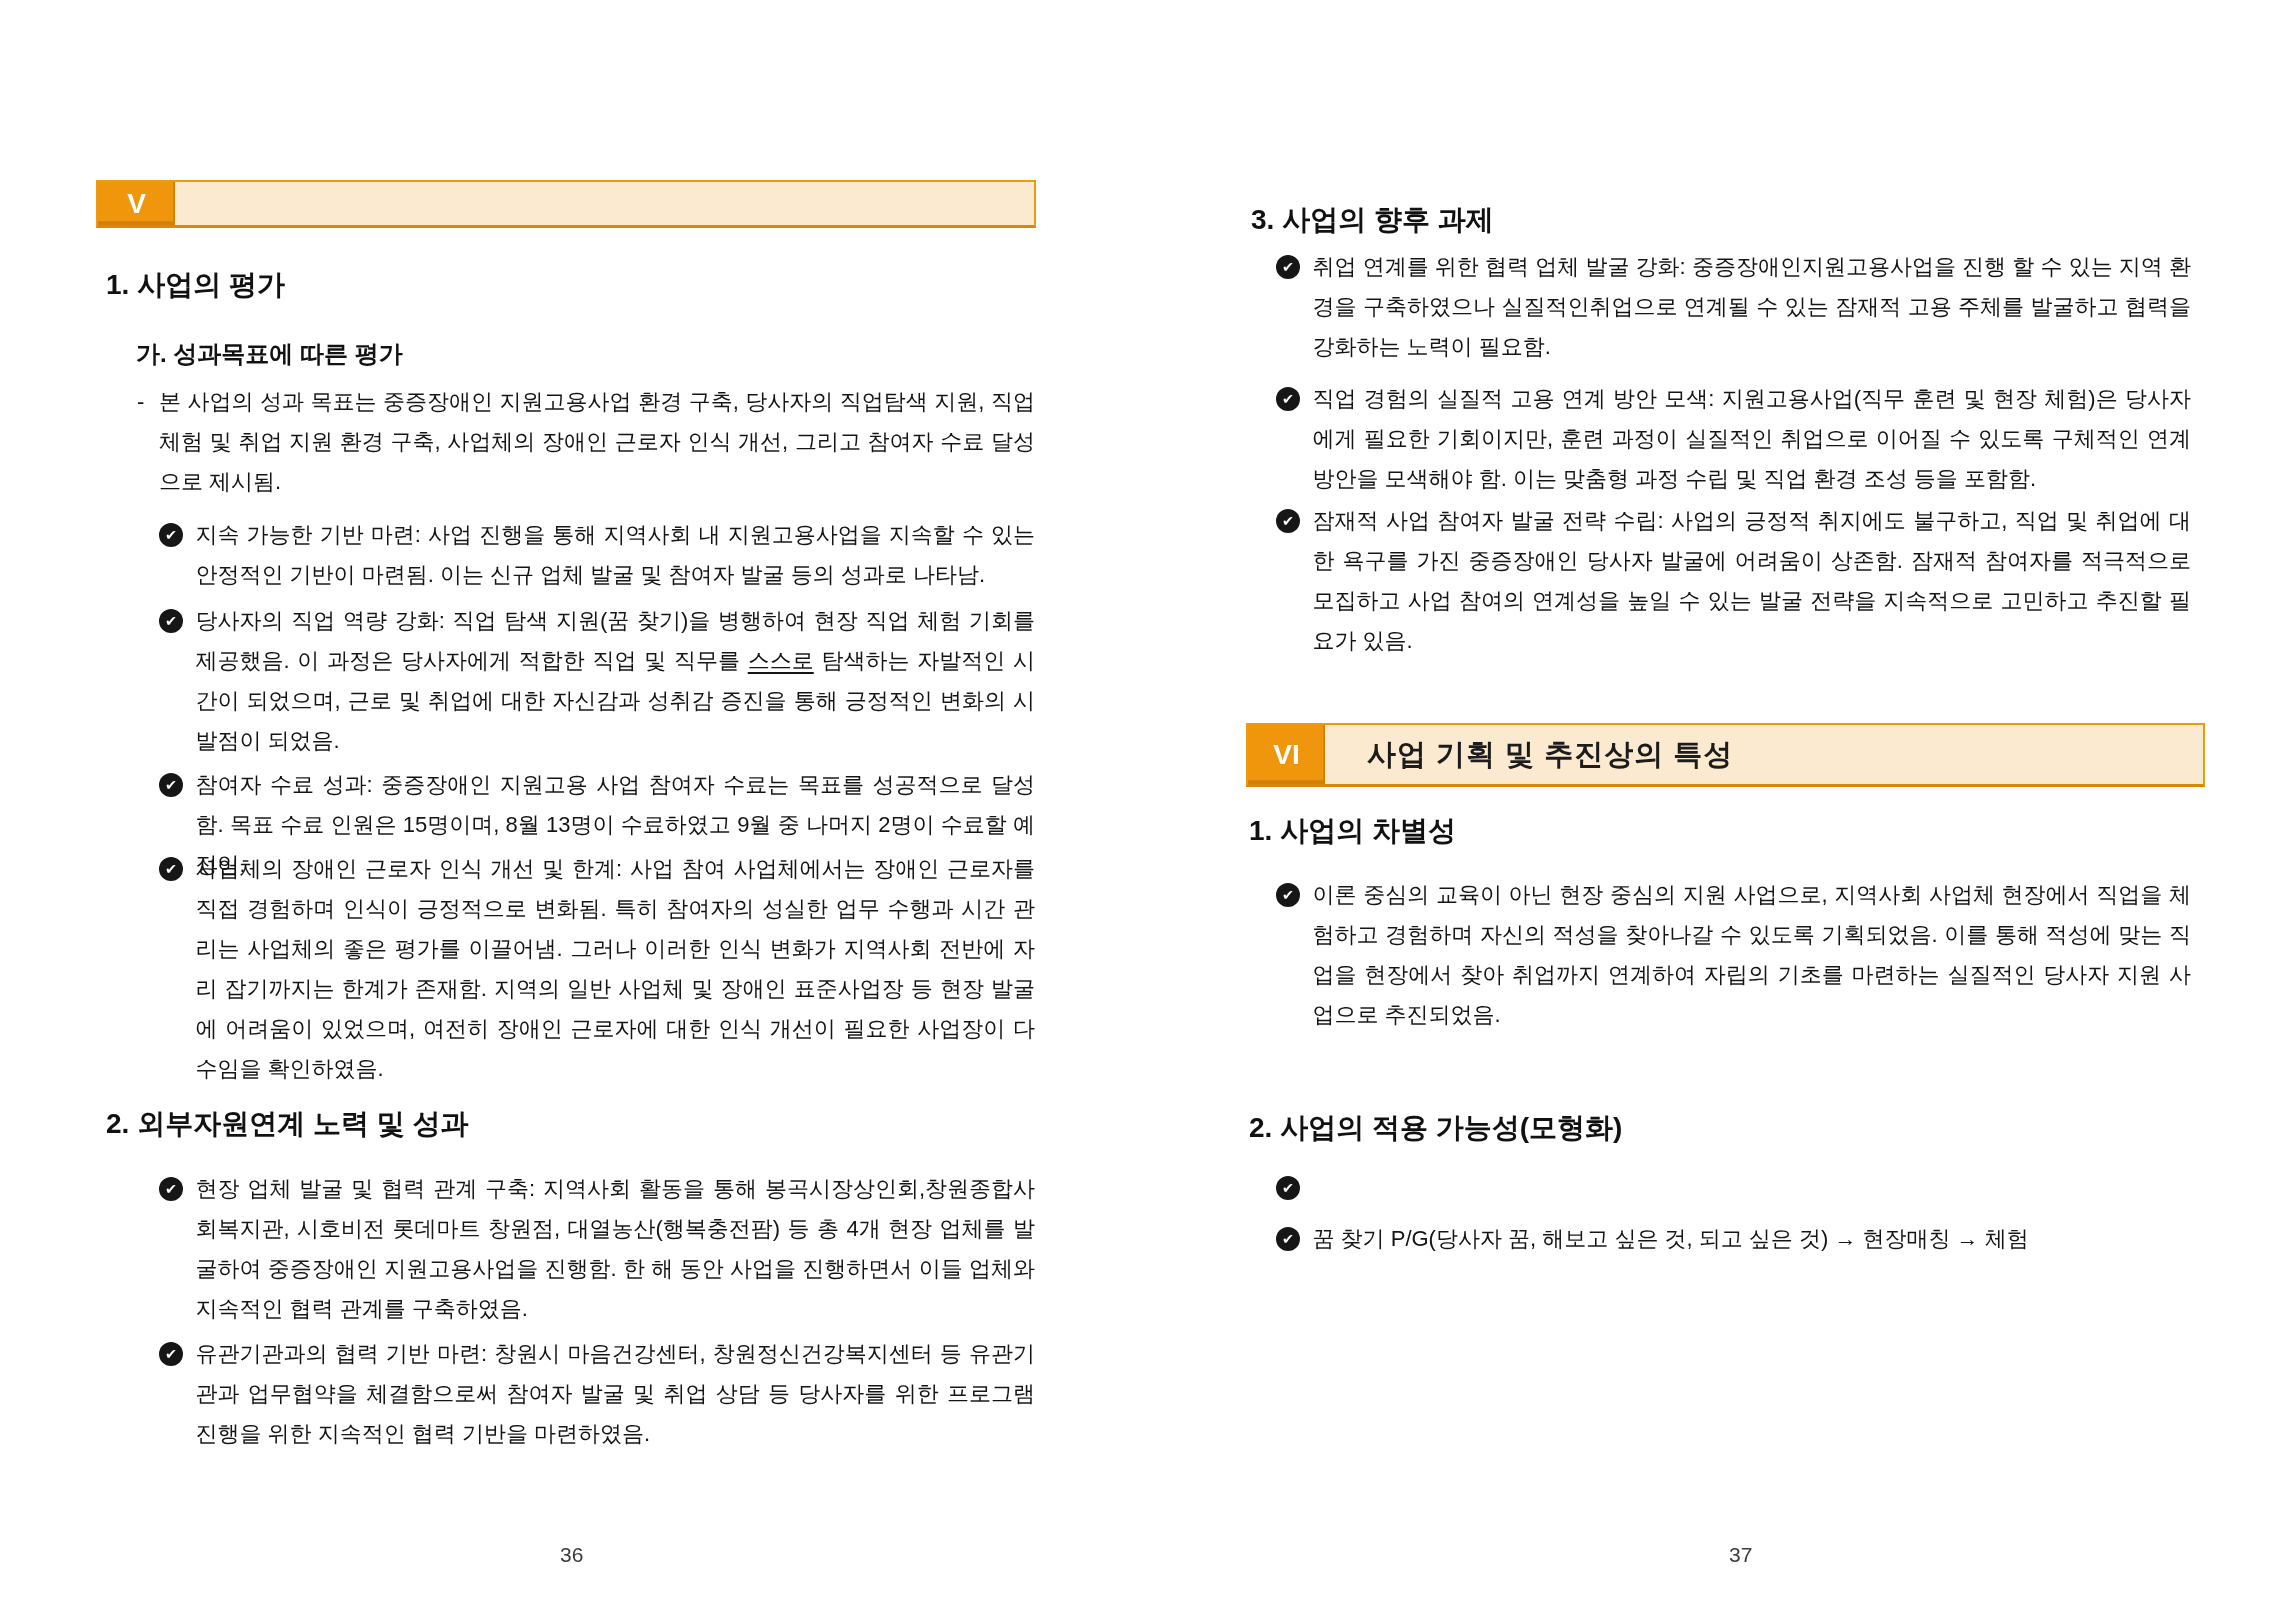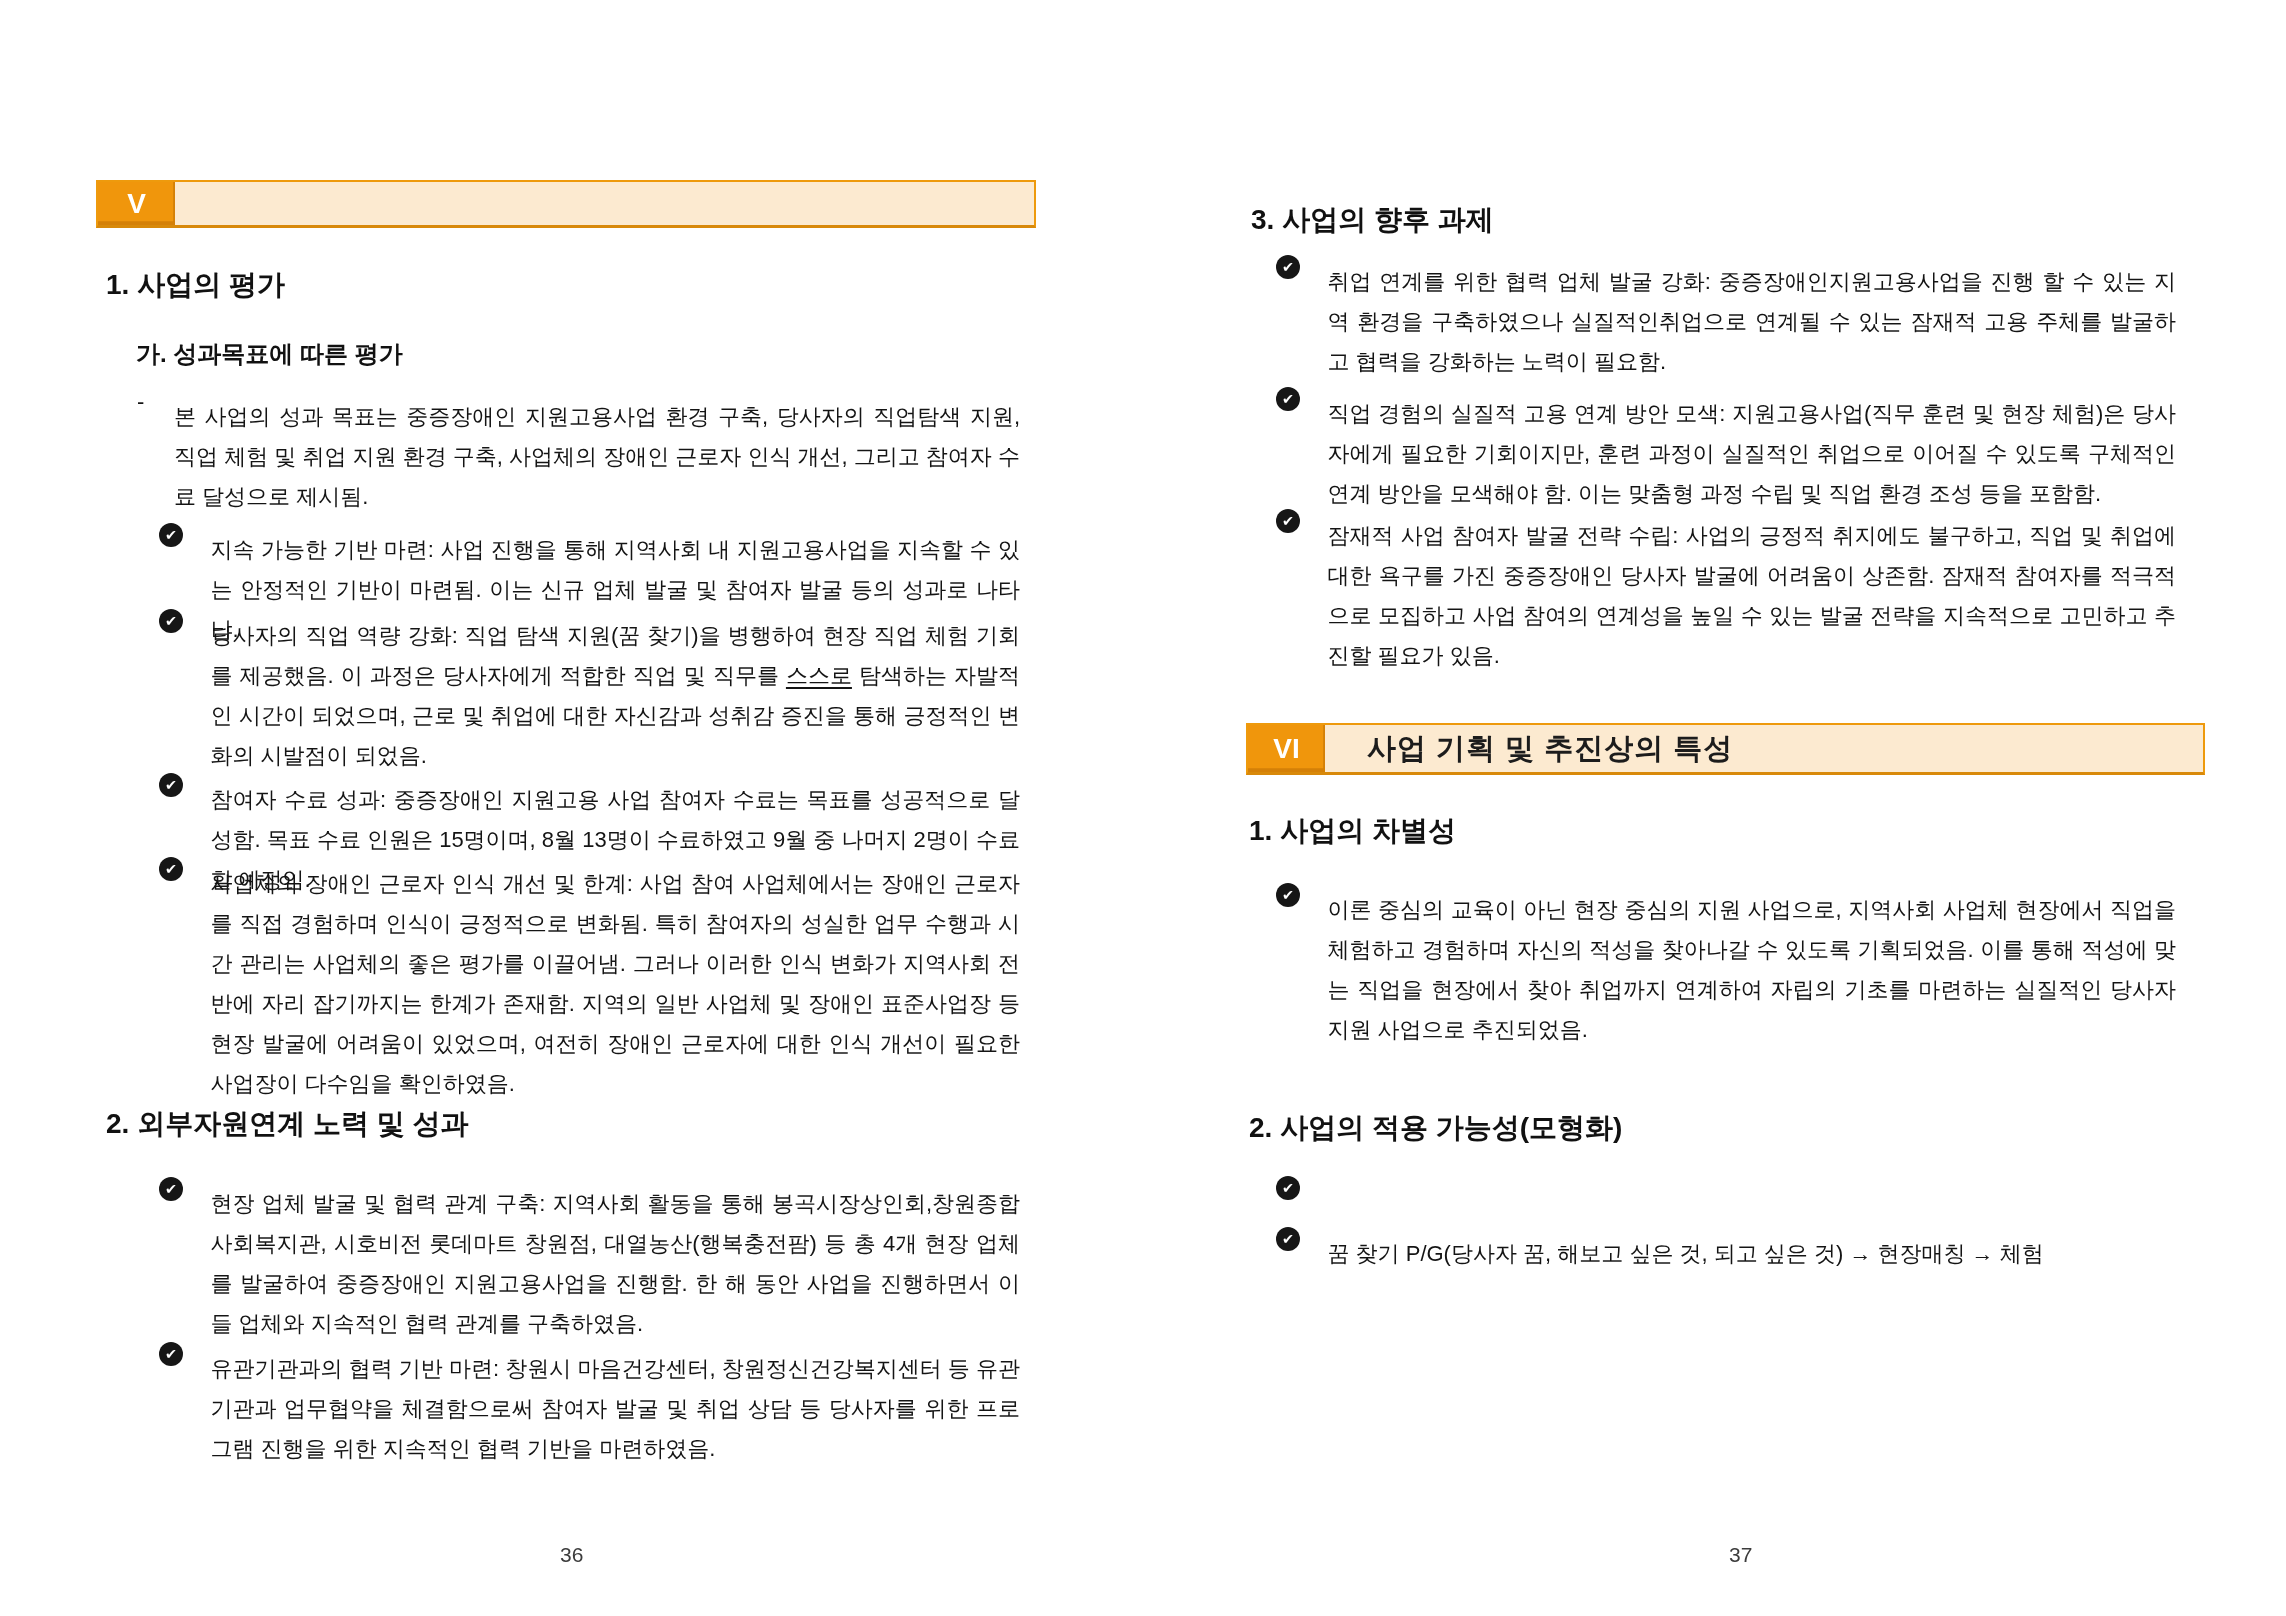--- a/index.html
+++ b/index.html
@@ -57,21 +57,21 @@
     border-radius:50%;
     background:#161616;
     color:#ffffff;
     font-size:14.4px;
     line-height:24px;
     text-align:center;
     font-weight:bold;
     margin-right:12.5px;
     margin-top:7.7px;
   }
-  .btext{margin:15px;font-size:22px;line-height:40px;text-align:justify;color:#141414;}
+  .btext{margin:0;font-size:22px;line-height:40px;text-align:justify;color:#141414;}
   .btext.nojust{text-align:left;}
 
   .dash-para{position:absolute;display:flex;align-items:flex-start;}
   .dash-marker{flex:0 0 auto;width:22px;font-size:22px;line-height:40px;color:#141414;}
 
   .u-underline{text-decoration:underline;text-underline-offset:3.8px;}
 
   .pagenum{position:absolute;font-size:21px;color:#3c3c3c;}
 </style>
 </head>
@@ -141,21 +141,21 @@
     <div class="bullet" style="left:1276px;top:379px;width:915px;">
       <span class="check-icon">✔</span>
       <p class="btext">직업 경험의 실질적 고용 연계 방안 모색: 지원고용사업(직무 훈련 및 현장 체험)은 당사자에게 필요한 기회이지만, 훈련 과정이 실질적인 취업으로 이어질 수 있도록 구체적인 연계 방안을 모색해야 함. 이는 맞춤형 과정 수립 및 직업 환경 조성 등을 포함함.</p>
     </div>
 
     <div class="bullet" style="left:1276px;top:501px;width:915px;">
       <span class="check-icon">✔</span>
       <p class="btext">잠재적 사업 참여자 발굴 전략 수립: 사업의 긍정적 취지에도 불구하고, 직업 및 취업에 대한 욕구를 가진 중증장애인 당사자 발굴에 어려움이 상존함. 잠재적 참여자를 적극적으로 모집하고 사업 참여의 연계성을 높일 수 있는 발굴 전략을 지속적으로 고민하고 추진할 필요가 있음.</p>
     </div>
 
-    <div class="sec-header" style="left:1246px;top:723px;width:959px;height:52px;">
+    <div class="sec-header" style="left:1246px;top:723px;width:959px;height:64px;">
       <div class="sec-label">VI</div>
       <div class="sec-title">사업 기획 및 추진상의 특성</div>
     </div>
 
     <div class="h1" style="left:1249px;top:812px;">1. 사업의 차별성</div>
 
     <div class="bullet" style="left:1276px;top:875px;width:915px;">
       <span class="check-icon">✔</span>
       <p class="btext">이론 중심의 교육이 아닌 현장 중심의 지원 사업으로, 지역사회 사업체 현장에서 직업을 체험하고 경험하며 자신의 적성을 찾아나갈 수 있도록 기획되었음. 이를 통해 적성에 맞는 직업을 현장에서 찾아 취업까지 연계하여 자립의 기초를 마련하는 실질적인 당사자 지원 사업으로 추진되었음.</p>
     </div>

